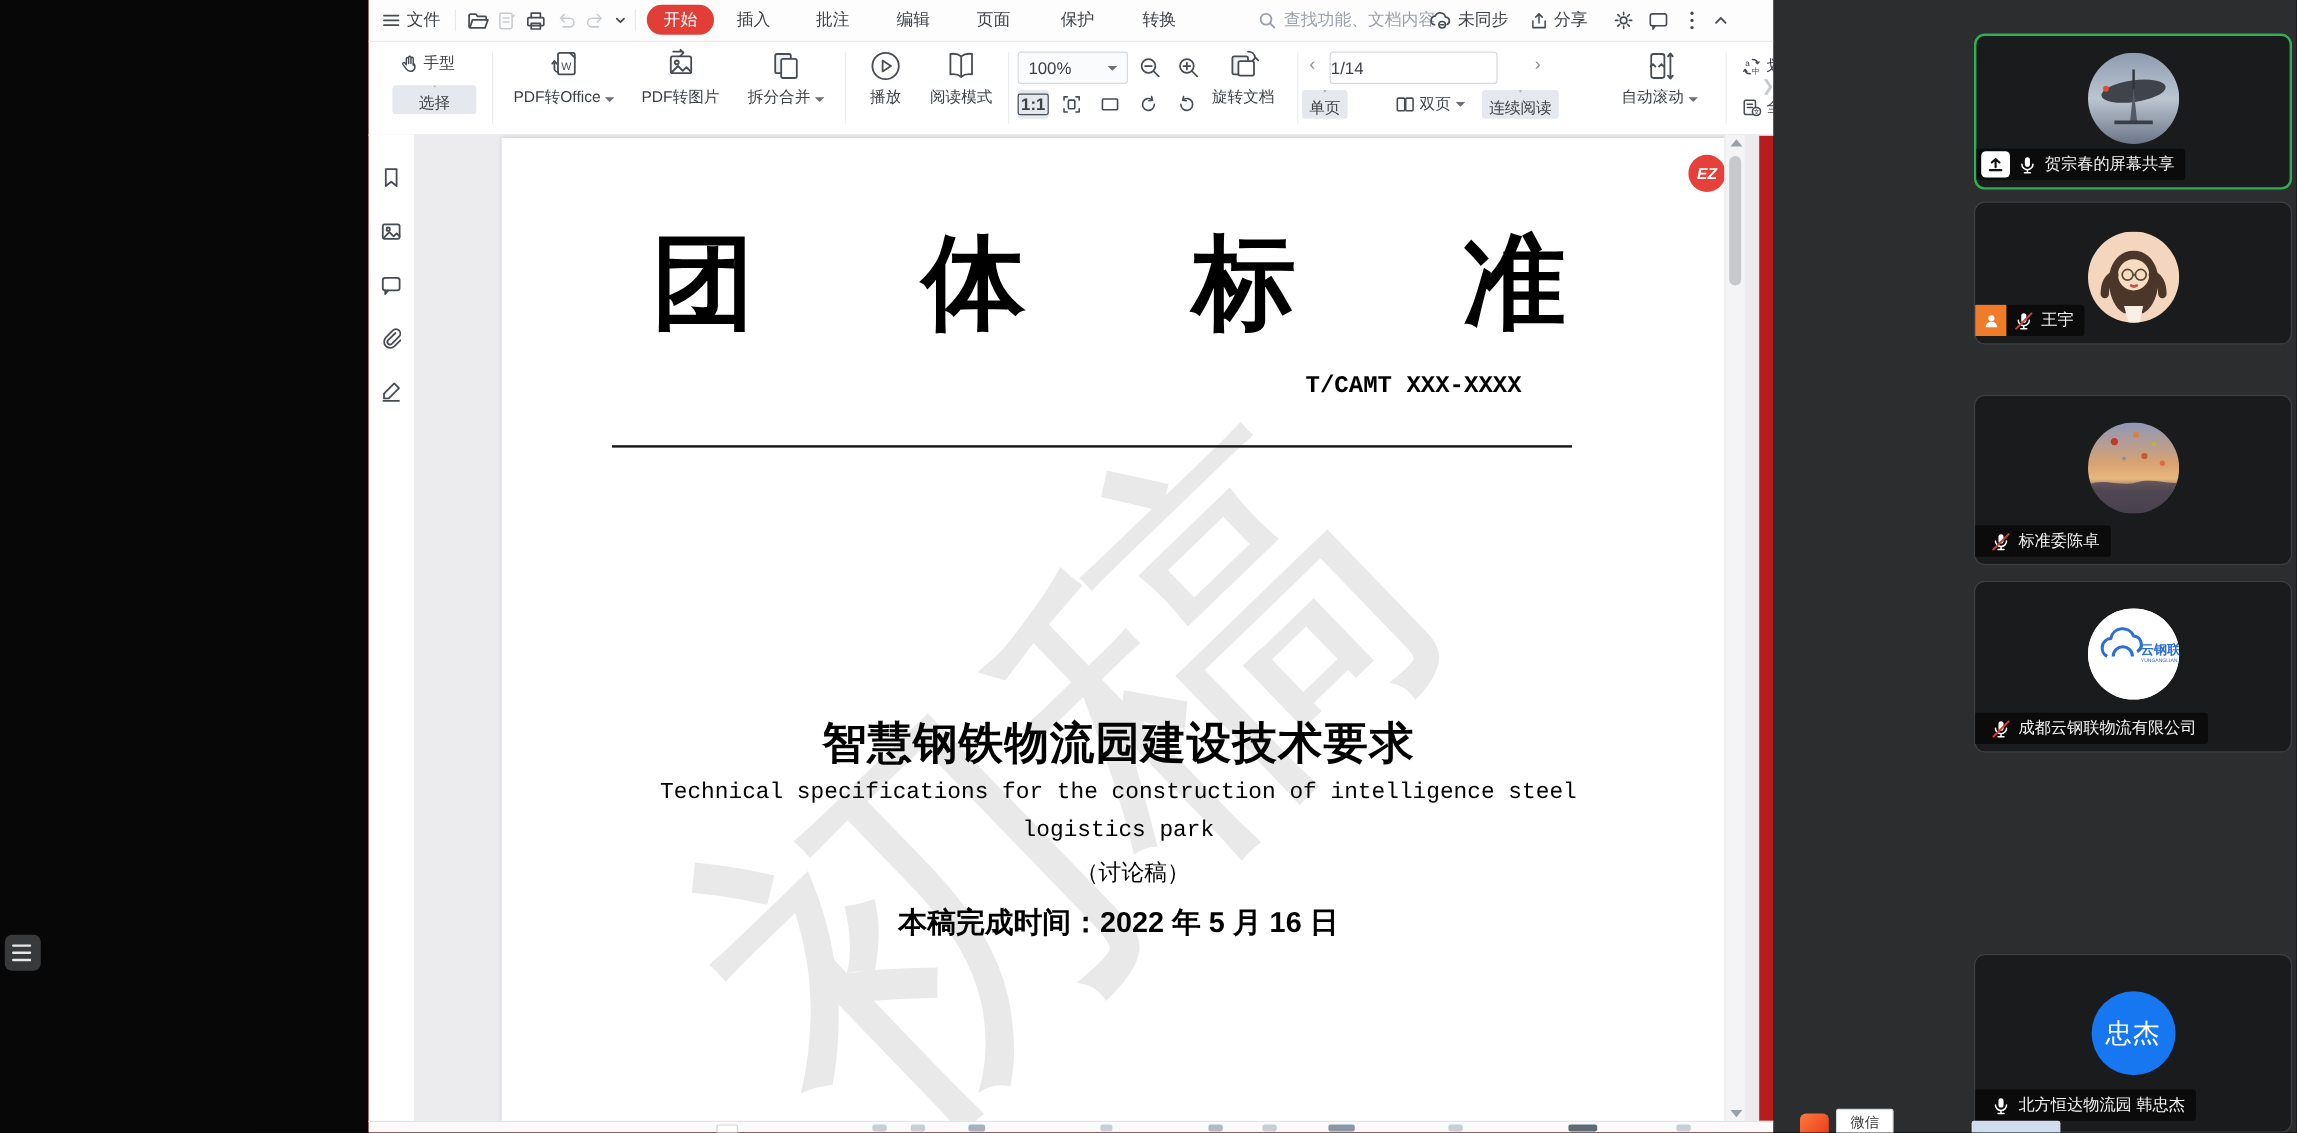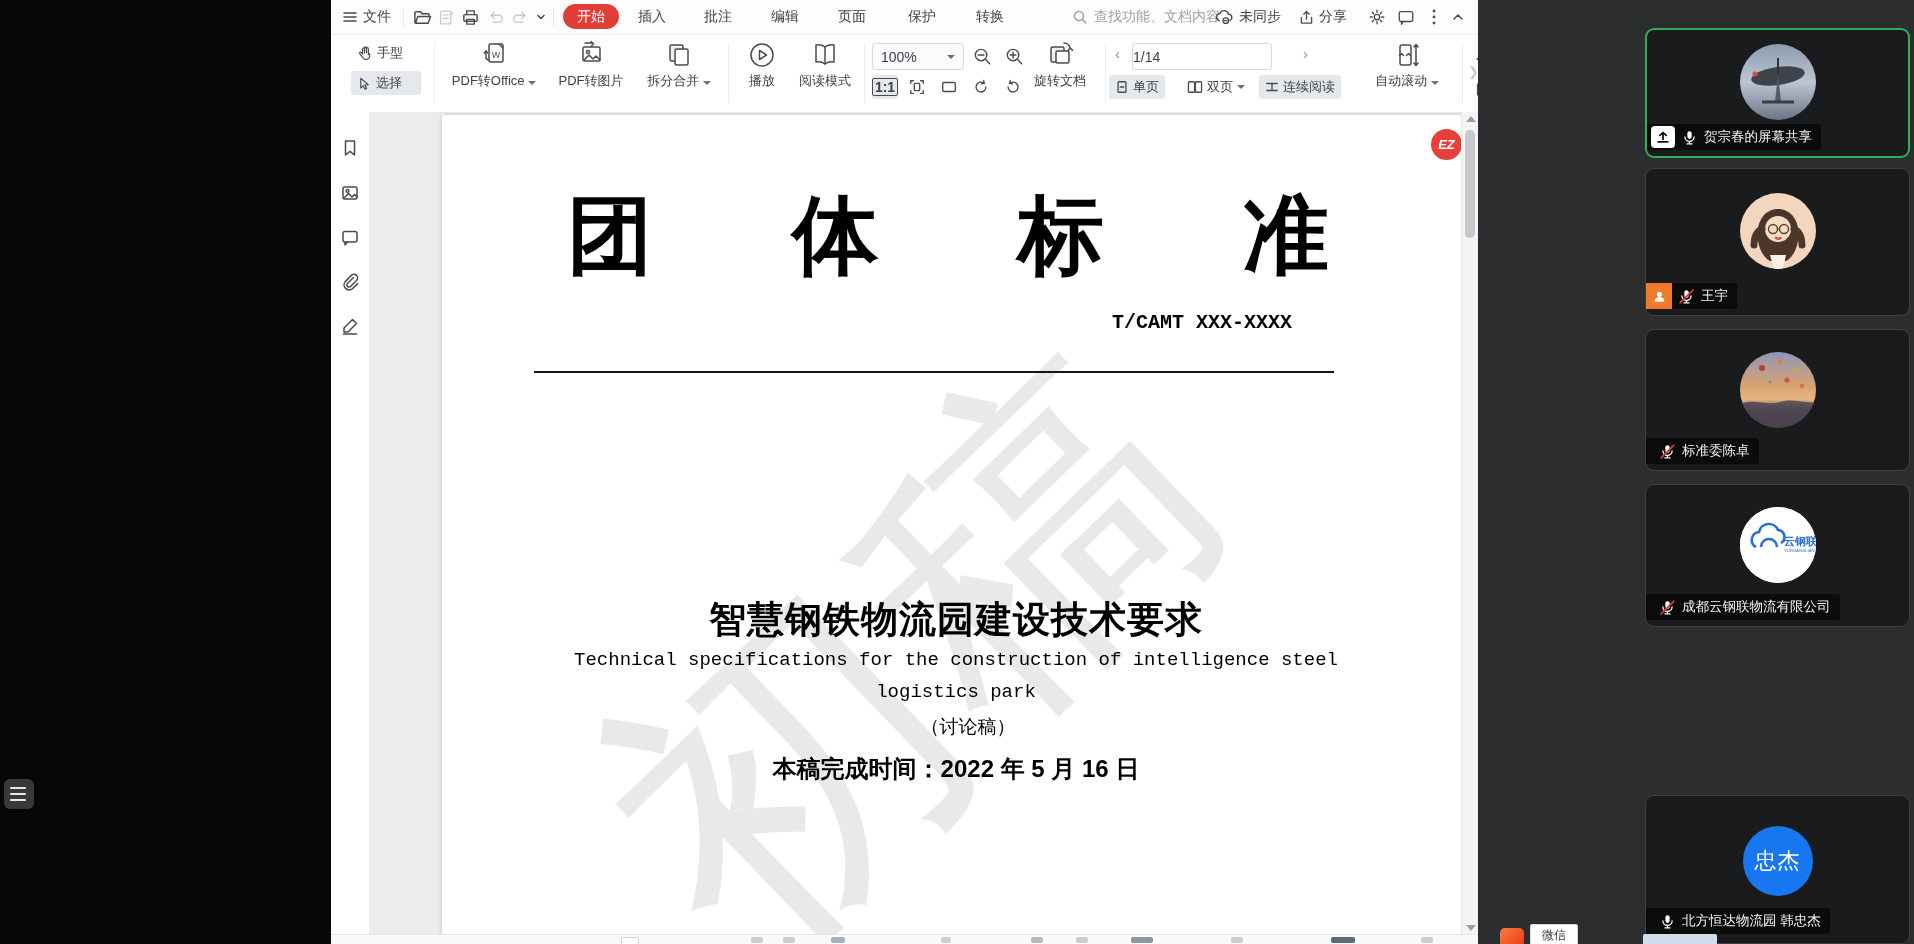--- a/index.html
+++ b/index.html
@@ -3,35 +3,35 @@
 <meta charset="utf-8">
 <style>
   html,body{margin:0;padding:0;background:#070708;}
   #screen{position:relative;width:1914px;height:944px;overflow:hidden;background:#070708;
           font-family:"Liberation Sans",sans-serif;color:#3d4248;}
   .abs{position:absolute;}
   svg{display:block;}
   .ic{stroke:#474c52;fill:none;stroke-width:1.5;stroke-linecap:round;stroke-linejoin:round;}
   .ic-dis{stroke:#c7cbd0;}
   
-  #wps{position:absolute;left:307px;top:0;width:1171px;height:944px;background:#b91c1c;overflow:hidden;margin-left:24px;}
+  #wps{position:absolute;left:307px;top:0;width:1171px;height:944px;background:#b91c1c;overflow:hidden;}
   #row1{position:absolute;left:0;top:0;width:100%;height:34px;background:#fdfdfd;border-bottom:1px solid #ececee;}
   .r1item{position:absolute;top:0;height:34px;display:flex;align-items:center;font-size:14px;color:#3d4248;}
   .tab{cursor:default;}
   .tab-pill{background:#e23e38;color:#fff;border-radius:14px;height:25px;top:4px;padding:0 14px;font-size:14px;display:flex;align-items:center;font-family:Liberation Serif, serif;}
   .vsep1{position:absolute;top:8px;width:1px;height:18px;background:#e7e9eb;}
   .ph{color:#9aa1ab;}
   
   #row2{position:absolute;left:0;top:35px;width:100%;height:77px;background:#fff;border-bottom:1px solid #e3e4e7;}
   .vsep2{position:absolute;top:8px;width:1px;height:60px;background:#ebedef;}
   .bigbtn{position:absolute;top:4px;text-align:center;}
   .btxt{font-size:13px;color:#3d4248;margin-top:1px;white-space:nowrap;}
   .bicon{margin:0 auto;}
   .chip{position:absolute;display:flex;align-items:center;gap:4px;font-size:13px;color:#3d4248;height:24px;padding:0 6px;border-radius:3px;white-space:nowrap;}
-  .chip.on{background:#e5e8ec;}
+  .chip.on{background:#e5e8ec;flex-direction:column;}
   .caret{display:inline-block;width:0;height:0;border-left:4px solid transparent;border-right:4px solid transparent;border-top:4px solid #6b7077;}
   .zoombox{position:absolute;top:8px;height:25px;border:1px solid #d7dade;border-radius:3px;background:#fafbfc;display:flex;align-items:center;justify-content:space-between;padding:0 8px;font-size:14px;}
   .pagebox{position:absolute;top:8px;height:25px;border:1px solid #d7dade;border-radius:3px;background:#fff;display:flex;align-items:center;justify-content:flex-start;font-size:14px;}
   .navchev{position:absolute;top:10px;font-size:15px;color:#8a9099;}
   .sq{position:absolute;top:40px;height:24px;display:flex;align-items:center;justify-content:center;border-radius:3px;}
   .sq.on{background:#e5e8ec;}
   
   #rail{position:absolute;left:0;top:112px;width:38px;bottom:9px;background:#fff;border-right:1px solid #ececee;}
   .railic{position:absolute;left:9px;}
   
@@ -546,21 +546,21 @@
         <span class="micwrap">
           <svg width="17" height="17" viewBox="0 0 24 24">
               <rect x="9" y="3" width="6" height="11" rx="3" fill="#fff"></rect>
               <path d="M5.5 11a6.5 6.5 0 0 0 13 0M12 17.5V21M8.5 21h7" stroke="#fff" stroke-width="1.8" fill="none" stroke-linecap="round"></path>
             </svg>
         </span>
         <span>贺宗春的屏幕共享</span>
       </div>
     </div>
 
-    <div class="tile" style="top:168px;height:148px">
+    <div class="tile" style="top:168px;height:119px">
       <div class="avatar" style="top:24px;width:76px;height:76px">
         <svg width="76" height="76" viewBox="0 0 76 76">
           <rect width="76" height="76" fill="#f3d6bd"></rect>
           <path d="M18 48c-3-18 6-32 20-32s23 14 20 32c-2 12-8 18-12 20H30c-4-2-10-8-12-20z" fill="#4b3629"></path>
           <circle cx="38" cy="36" r="13" fill="#f6ddc2"></circle>
           <path d="M14 52c0-10 4-14 8-16M62 52c0-10-4-14-8-16" stroke="#4b3629" stroke-width="7" fill="none" stroke-linecap="round"></path>
           <circle cx="33" cy="36" r="4.5" fill="none" stroke="#5a4632" stroke-width="1.4"></circle>
           <circle cx="44" cy="36" r="4.5" fill="none" stroke="#5a4632" stroke-width="1.4"></circle>
           <line x1="37.5" y1="36" x2="39.5" y2="36" stroke="#5a4632" stroke-width="1.4"></line>
           <path d="M36 45c1.5 1 3 1 4.5 0" stroke="#c94f4e" stroke-width="2.4" fill="none" stroke-linecap="round"></path>

